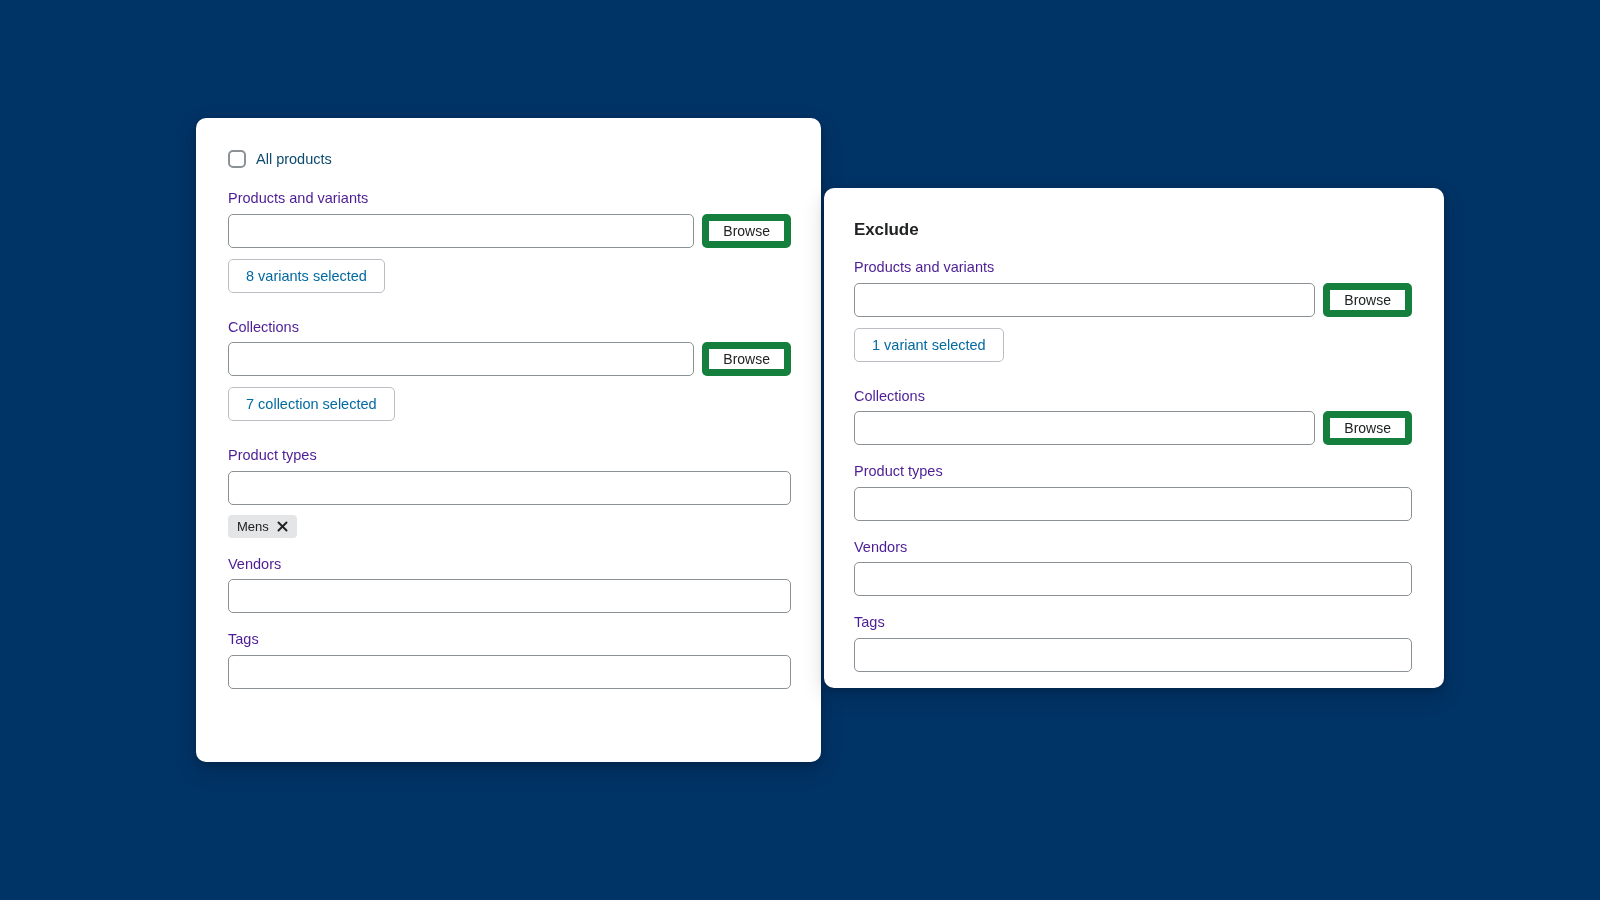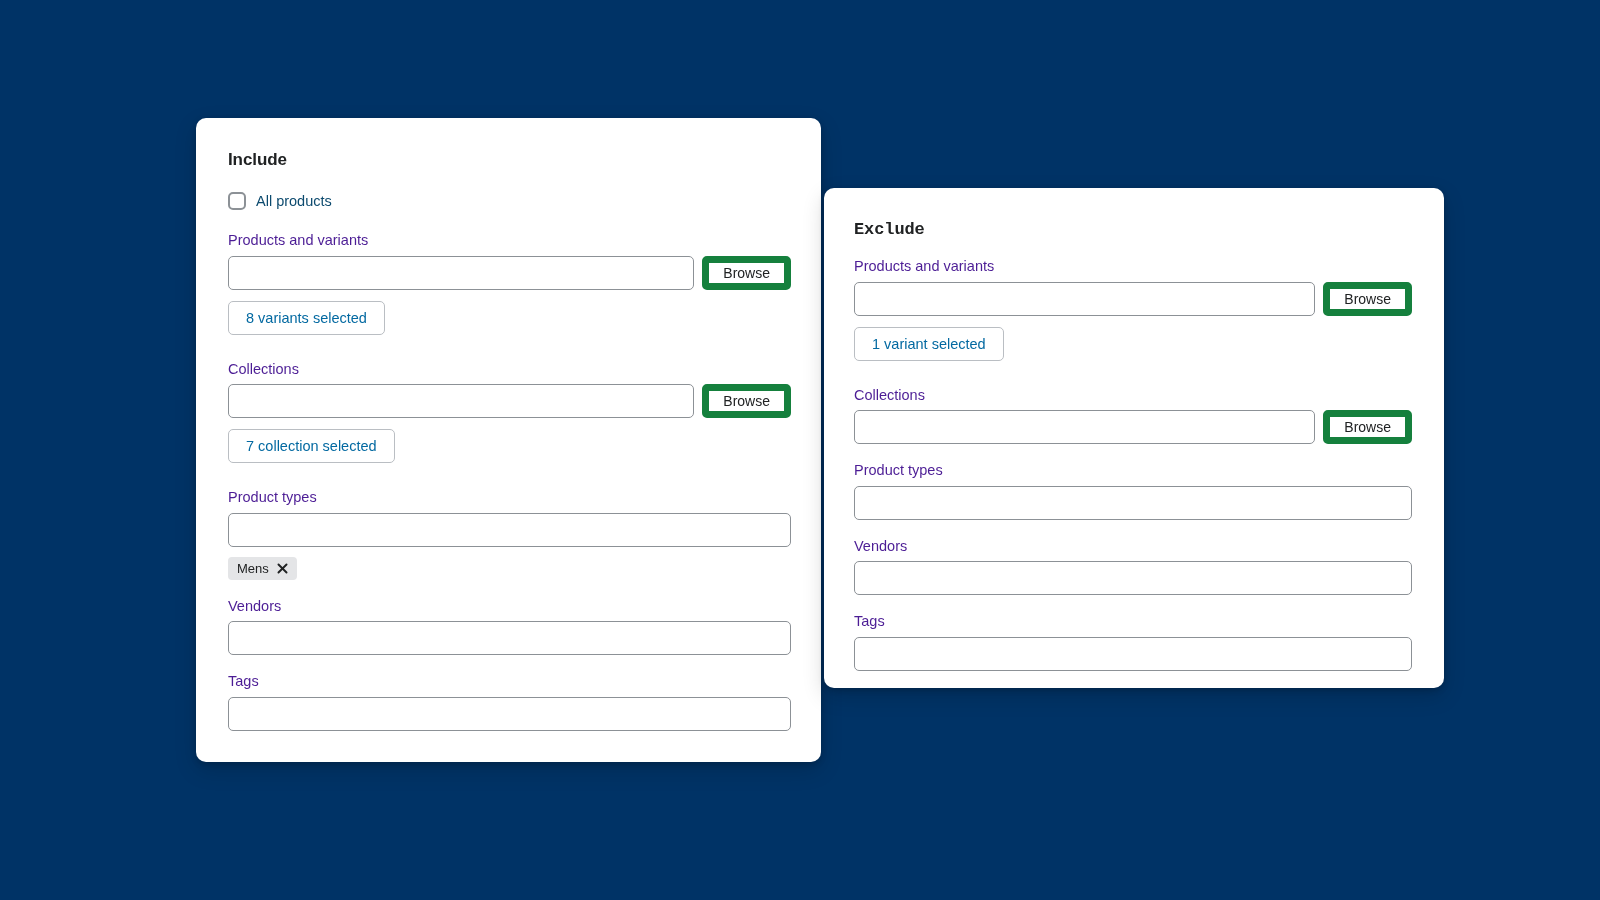--- a/index.html
+++ b/index.html
@@ -53,21 +53,21 @@
 
   
   .card-title {
     font-size: 17px;
     font-weight: bold;
     color: #202223;
     letter-spacing: -0.1px;
     margin-bottom: 22px;
   }
 
-  #exclude-frame .card-title { margin-bottom: 18px; font-family: Liberation Mono, monospace; }
+  #exclude-frame .card-title { margin-bottom: 18px; }
 
   .field-label {
     font-size: 14.5px;
     color: #4c1d95;
     margin-bottom: 5px;
     line-height: 1.35;
   }
 
   
   .checkbox-row {
@@ -179,21 +179,20 @@
   }
 
   .chip-remove svg { display: block; }
 </style>
 </head>
 <body>
 
 <div class="card-frame" id="include-frame">
   <div class="card">
 
-    <div class="card-title">Include</div>
 
     <div class="checkbox-row">
       <span class="checkbox-box"></span>
       <span class="checkbox-label">All products</span>
     </div>
 
     <div class="field">
       <div class="field-label">Products and variants</div>
       <div class="input-row">
         <input class="text-input" type="text" placeholder="" style="">

